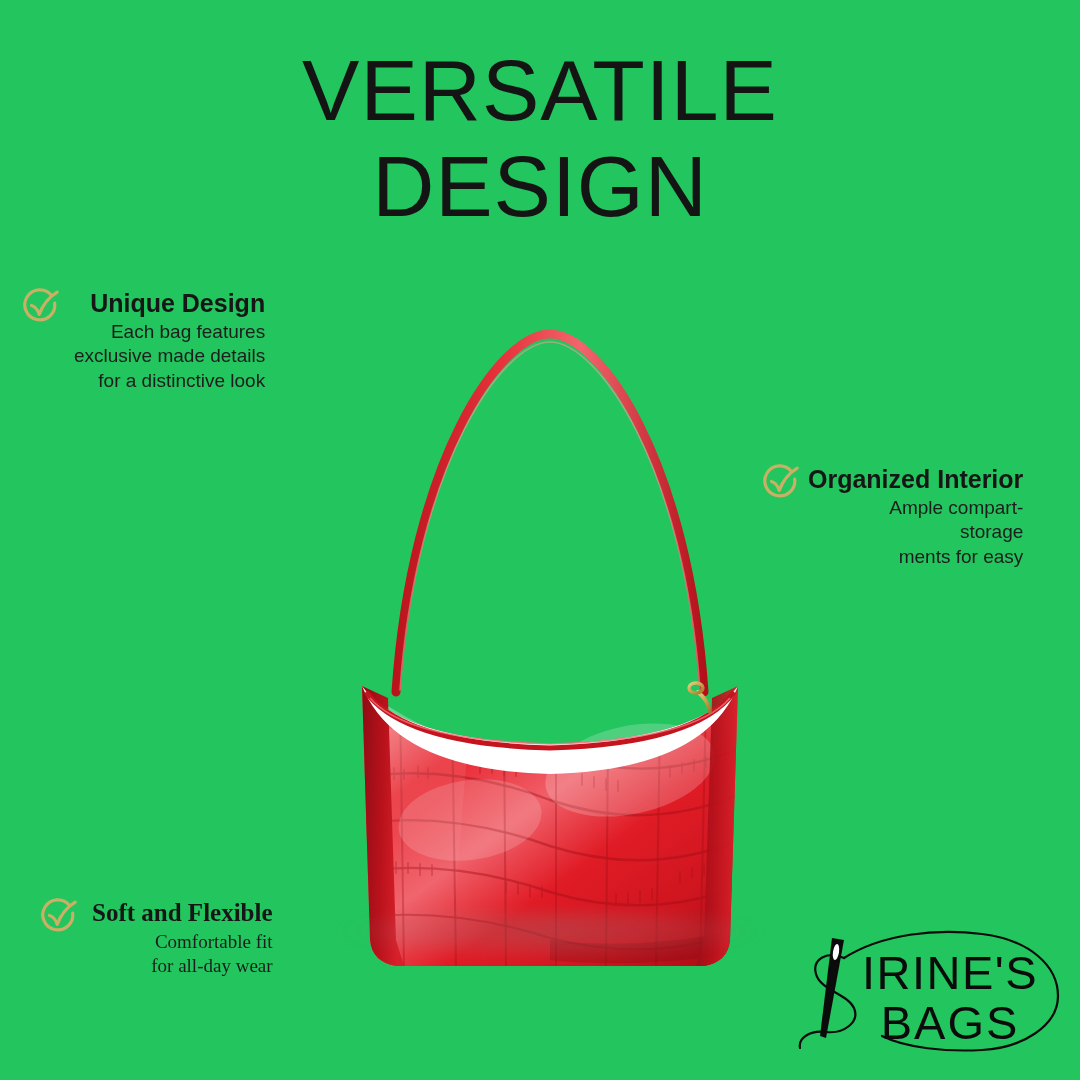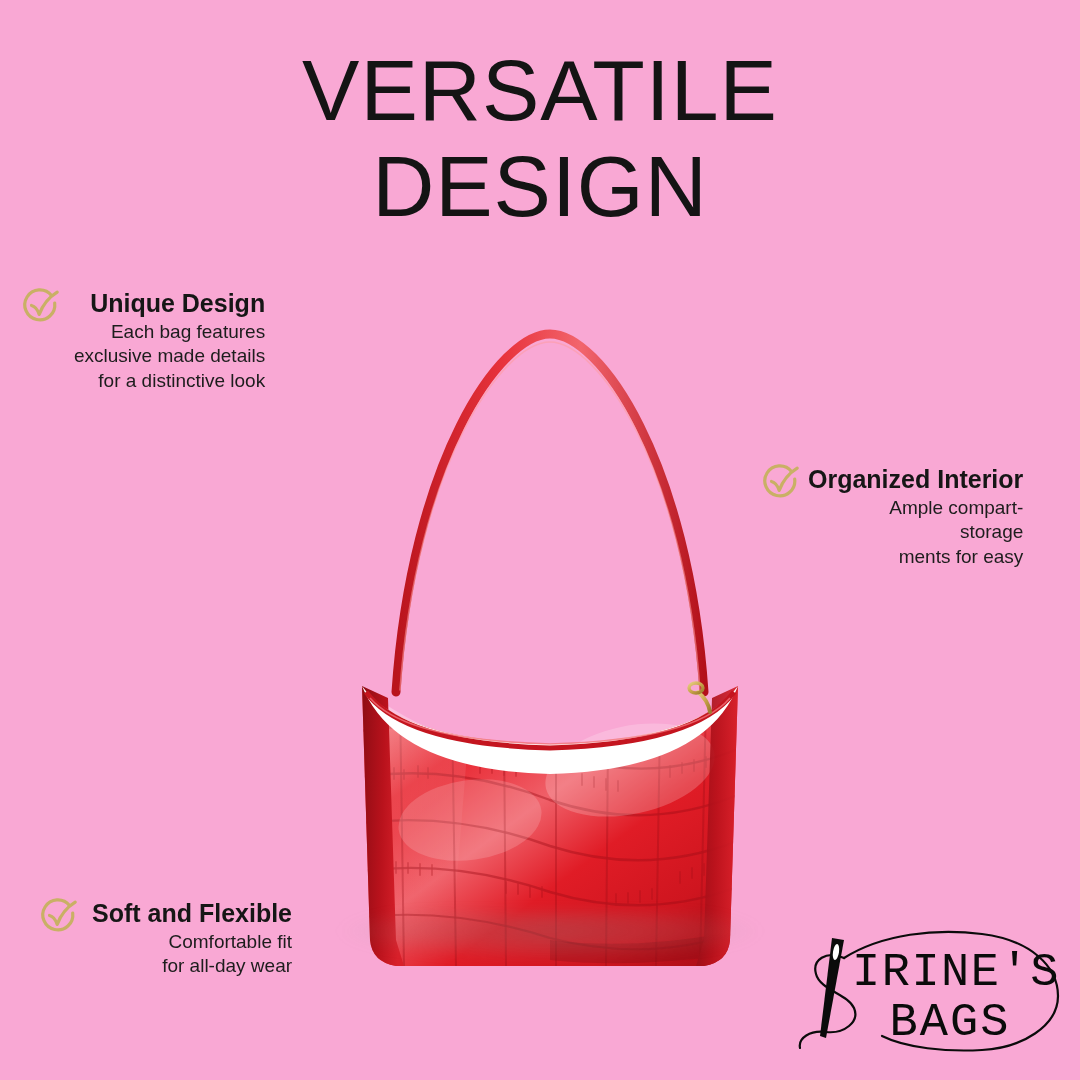--- a/index.html
+++ b/index.html
@@ -4,21 +4,21 @@
 <style>
   html,body{margin:0;padding:0;}
   body{
     width:1080px;height:1080px;
     background:#ffffff;
     font-family:"Liberation Sans", sans-serif;
     overflow:hidden;
     position:relative;
   }
 
-  .canvas{position:absolute;inset:0;background:#f9a8d4;}
+  .canvas{position:absolute;inset:0;background:#22c55e;}
 
   
   .headline{
     position:absolute;left:0;right:0;top:42px;
     text-align:center;
     color:#141414;
     font-weight:300;
     font-size:86px;
     line-height:1.12;
     letter-spacing:1px;
@@ -35,36 +35,36 @@
     line-height:1.22;margin:0 0 1px 0;white-space:nowrap;
   }
   .feature .fbody{
     font-size:19px;font-weight:400;color:#1d1d1d;
     line-height:1.29;margin:0;
   }
   .feature .fbody span{display:block;white-space:nowrap;}
 
   #feat-unique{left:18px;top:288px;}
   #feat-organized{left:758px;top:464px;gap:6px;}
-  #feat-soft{left:36px;top:898px;}
+  #feat-soft{left:36px;top:898px;font-family:Liberation Serif, serif;}
 
   
   .bag-wrap{position:absolute;left:300px;top:300px;width:500px;height:700px;}
   .bag-shadow{
     position:absolute;left:40px;top:612px;width:420px;height:48px;
     background:radial-gradient(ellipse at 50% 40%, rgba(130,130,130,.30) 0%, rgba(150,150,150,.14) 45%, rgba(255,255,255,0) 72%);
     filter:blur(6px);
   }
 
   
   .logo{position:absolute;left:786px;top:922px;width:280px;height:140px;}
   .logo .logotype{
     position:absolute;left:66px;top:28px;width:196px;
     text-align:center;
-    font-family:Liberation Mono, monospace;
+    font-family:Liberation Sans, sans-serif;
     color:#0b0b0b;
     line-height:.98;
   }
   .logo .lt1{font-size:47px;letter-spacing:1.5px;display:block;}
   .logo .lt2{font-size:47px;letter-spacing:2px;display:block;margin-top:4px;}
 </style>
 </head>
 <body>
 
 <div class="canvas">

